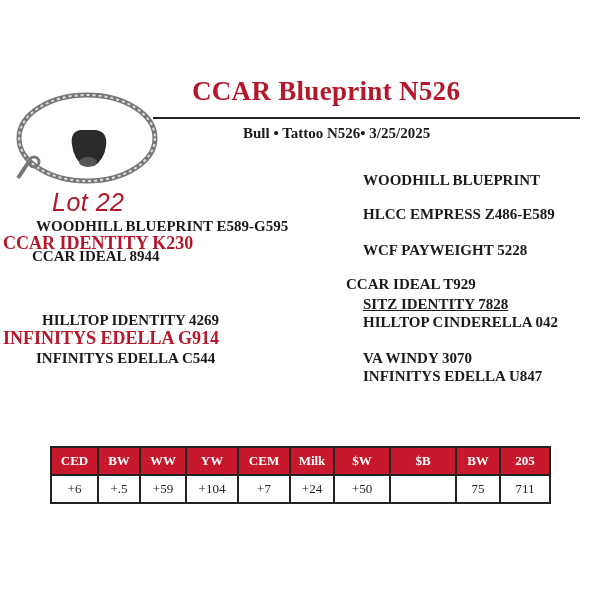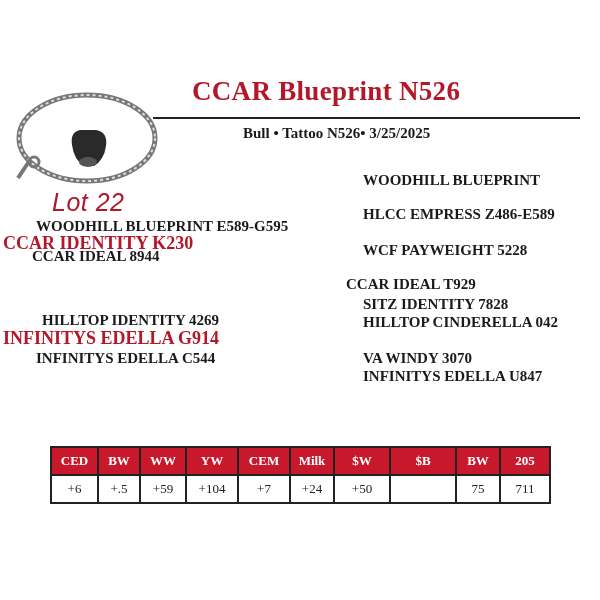--- a/index.html
+++ b/index.html
@@ -43,21 +43,21 @@
 <div class="ped" style="left:32px; top:248px;">CCAR IDEAL 8944</div>
 
 <div class="ped" style="left:42px; top:312px;">HILLTOP IDENTITY 4269</div>
 <div class="ped red" style="left:3px; top:330px;">INFINITYS EDELLA G914</div>
 <div class="ped" style="left:36px; top:350px;">INFINITYS EDELLA C544</div>
 
 <div class="ped" style="left:363px; top:172px;">WOODHILL BLUEPRINT</div>
 <div class="ped" style="left:363px; top:206px;">HLCC EMPRESS Z486-E589</div>
 <div class="ped" style="left:363px; top:242px;">WCF PAYWEIGHT 5228</div>
 <div class="ped" style="left:346px; top:260px;margin-top:16px;">CCAR IDEAL T929</div>
-<div class="ped" style="left:363px; top:296px;">SITZ IDENTITY 7828</div>
+<div class="ped" style="left:363px; top:296px;text-decoration:underline;">SITZ IDENTITY 7828</div>
 <div class="ped" style="left:363px; top:314px;">HILLTOP CINDERELLA 042</div>
 <div class="ped" style="left:363px; top:350px;">VA WINDY 3070</div>
 <div class="ped" style="left:363px; top:368px;">INFINITYS EDELLA U847</div>
 
 <div class="table-wrap">
   <table>
     <tbody>
         <tr>
       <th style="width:45px">CED</th>
       <th style="width:40px">BW</th>

